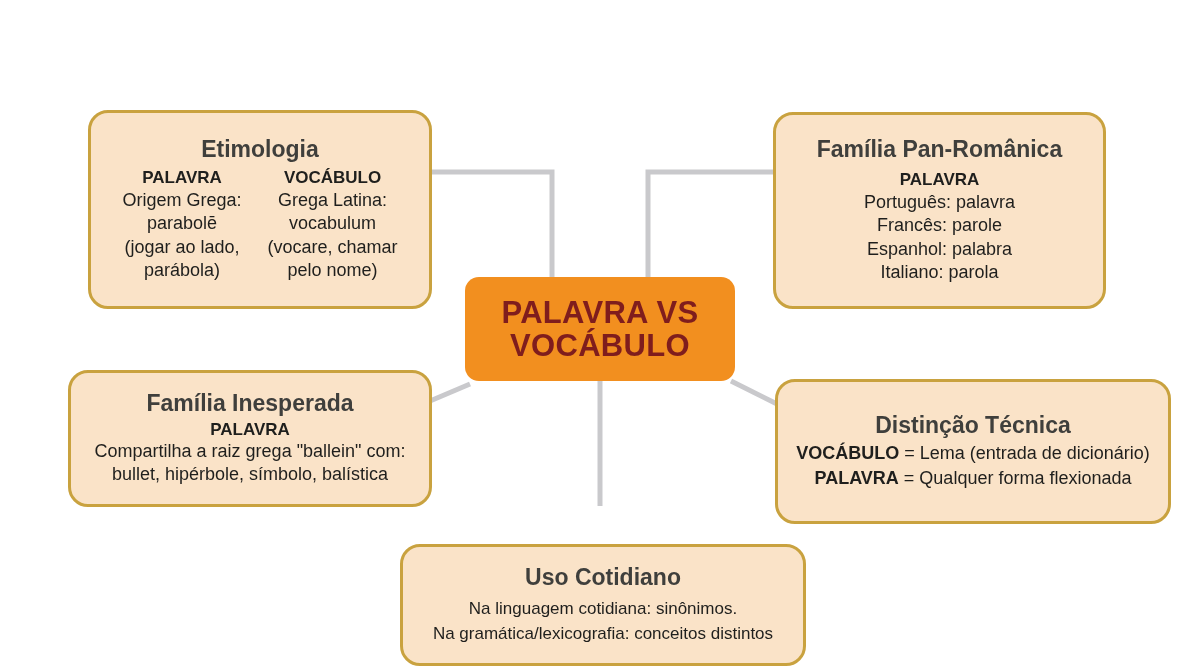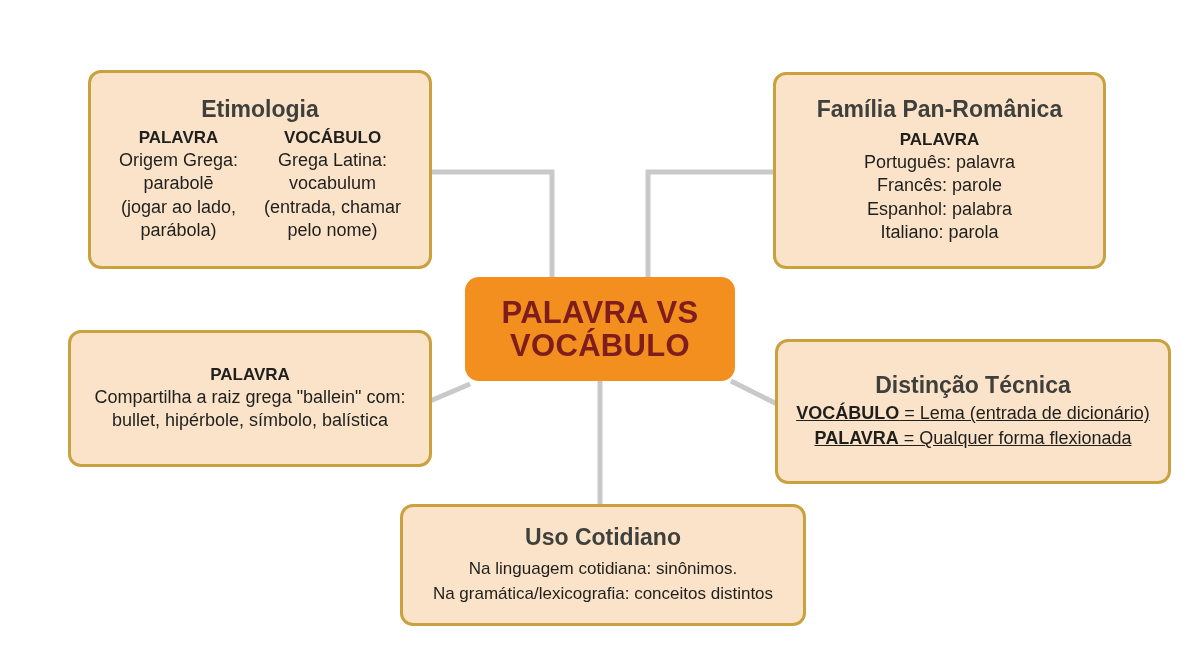--- a/index.html
+++ b/index.html
@@ -31,28 +31,29 @@
     z-index: 1;
   }
 
   
   .node {
     position: absolute;
     z-index: 2;
     box-sizing: border-box;
     background: #fae3c8;
     border: 3px solid #c9a23f;
-    border-radius: 13px;
+    border-radius: 20px;
     display: flex;
     flex-direction: column;
     align-items: center;
     justify-content: center;
     text-align: center;
     color: #3b3b38;
     padding: 8px 28px;
+    margin-top: 40px;
   }
   .node .title {
     font-weight: bold;
     font-size: 23px;
     line-height: 1.15;
     color: #3f3f3c;
     margin-bottom: 4px;
     white-space: nowrap;
   }
   .node .sub {
@@ -115,21 +116,21 @@
   #node-distincao-tecnica { left: 775px; top: 339px; width: 396px; height: 145px; }
   #node-uso-cotidiano     { left: 400px; top: 504px; width: 406px; height: 122px; }
   #center-node            { left: 465px; top: 277px; width: 270px; height: 104px; }
 
   #node-familia-inesperada .title { margin-bottom: 2px; }
   #node-distincao-tecnica .title  { margin-bottom: 3px; }
   #node-uso-cotidiano .title      { margin-bottom: 7px; }
   #node-pan-romanica .title       { margin-bottom: 6px; }
   #node-pan-romanica .sub         { margin-bottom: 1px; }
   #node-uso-cotidiano .line       { font-size: 17px; line-height: 1.45; }
-  #node-distincao-tecnica .line   { line-height: 1.4; text-decoration: underline; }
+  #node-distincao-tecnica .line   { line-height: 1.4; }
 </style>
 </head>
 <body>
 
 <div id="canvas">
 
   <svg id="connectors" viewBox="0 0 1200 669" width="1200" height="669" aria-hidden="true">
 
     <path d="M 552 283 L 552 172 L 430 172" fill="none" stroke="#c9c9cc" stroke-width="5" stroke-linecap="butt" stroke-linejoin="miter"></path>
 
@@ -156,36 +157,37 @@
         <div class="sub">PALAVRA</div>
         <div class="line">Origem Grega:</div>
         <div class="line">parabolē</div>
         <div class="line">(jogar ao lado,</div>
         <div class="line">parábola)</div>
       </div>
       <div class="col">
         <div class="sub">VOCÁBULO</div>
         <div class="line">Grega Latina:</div>
         <div class="line">vocabulum</div>
-        <div class="line">(entrada, chamar</div>
+        <div class="line">(vocare, chamar</div>
         <div class="line">pelo nome)</div>
       </div>
     </div>
   </div>
 
   <div class="node" id="node-pan-romanica">
     <div class="title">Família Pan-Românica</div>
     <div class="sub">PALAVRA</div>
     <div class="line">Português: palavra</div>
     <div class="line">Francês: parole</div>
     <div class="line">Espanhol: palabra</div>
     <div class="line">Italiano: parola</div>
   </div>
 
   <div class="node" id="node-familia-inesperada">
+    <div class="title">Família Inesperada</div>
     <div class="sub">PALAVRA</div>
     <div class="line">Compartilha a raiz grega "ballein" com:</div>
     <div class="line">bullet, hipérbole, símbolo, balística</div>
   </div>
 
   <div class="node" id="node-distincao-tecnica">
     <div class="title">Distinção Técnica</div>
     <div class="line">
       <b>VOCÁBULO</b><span> = Lema (entrada de dicionário)</span>
     </div>

